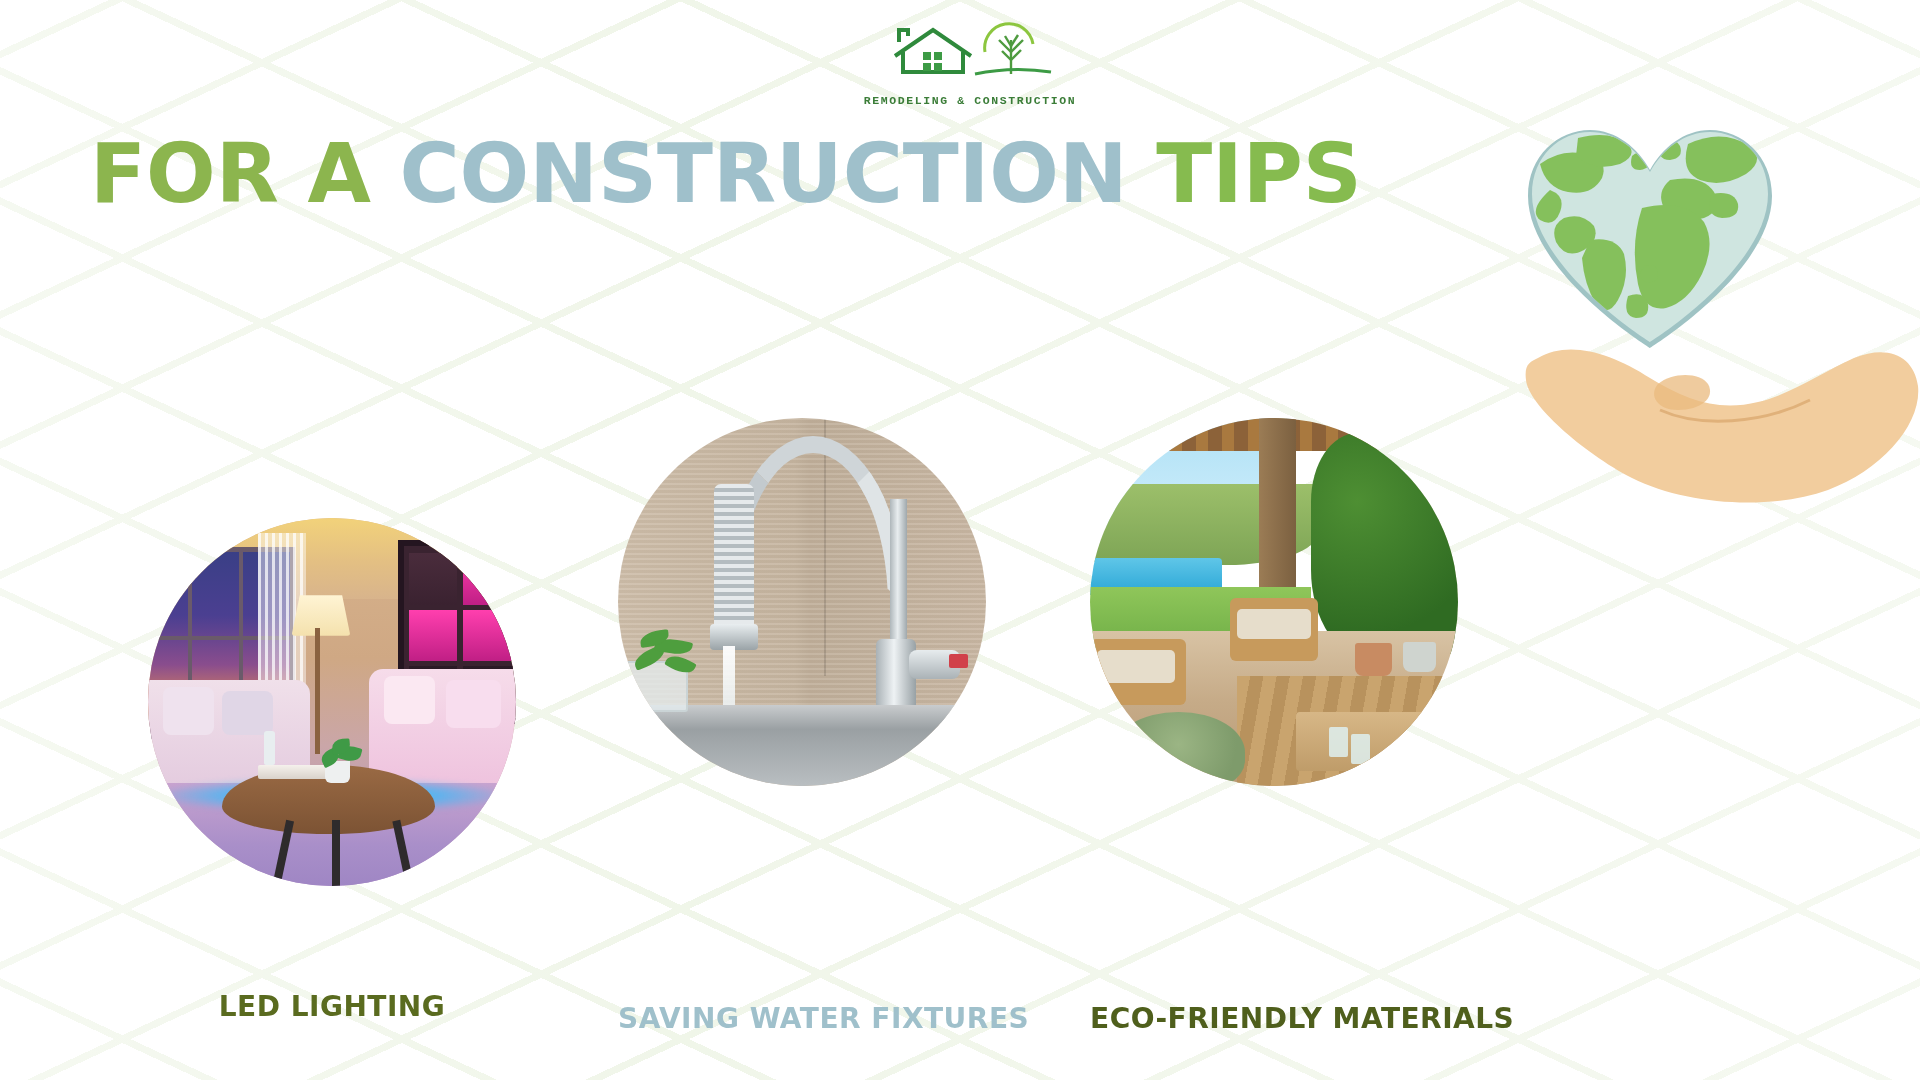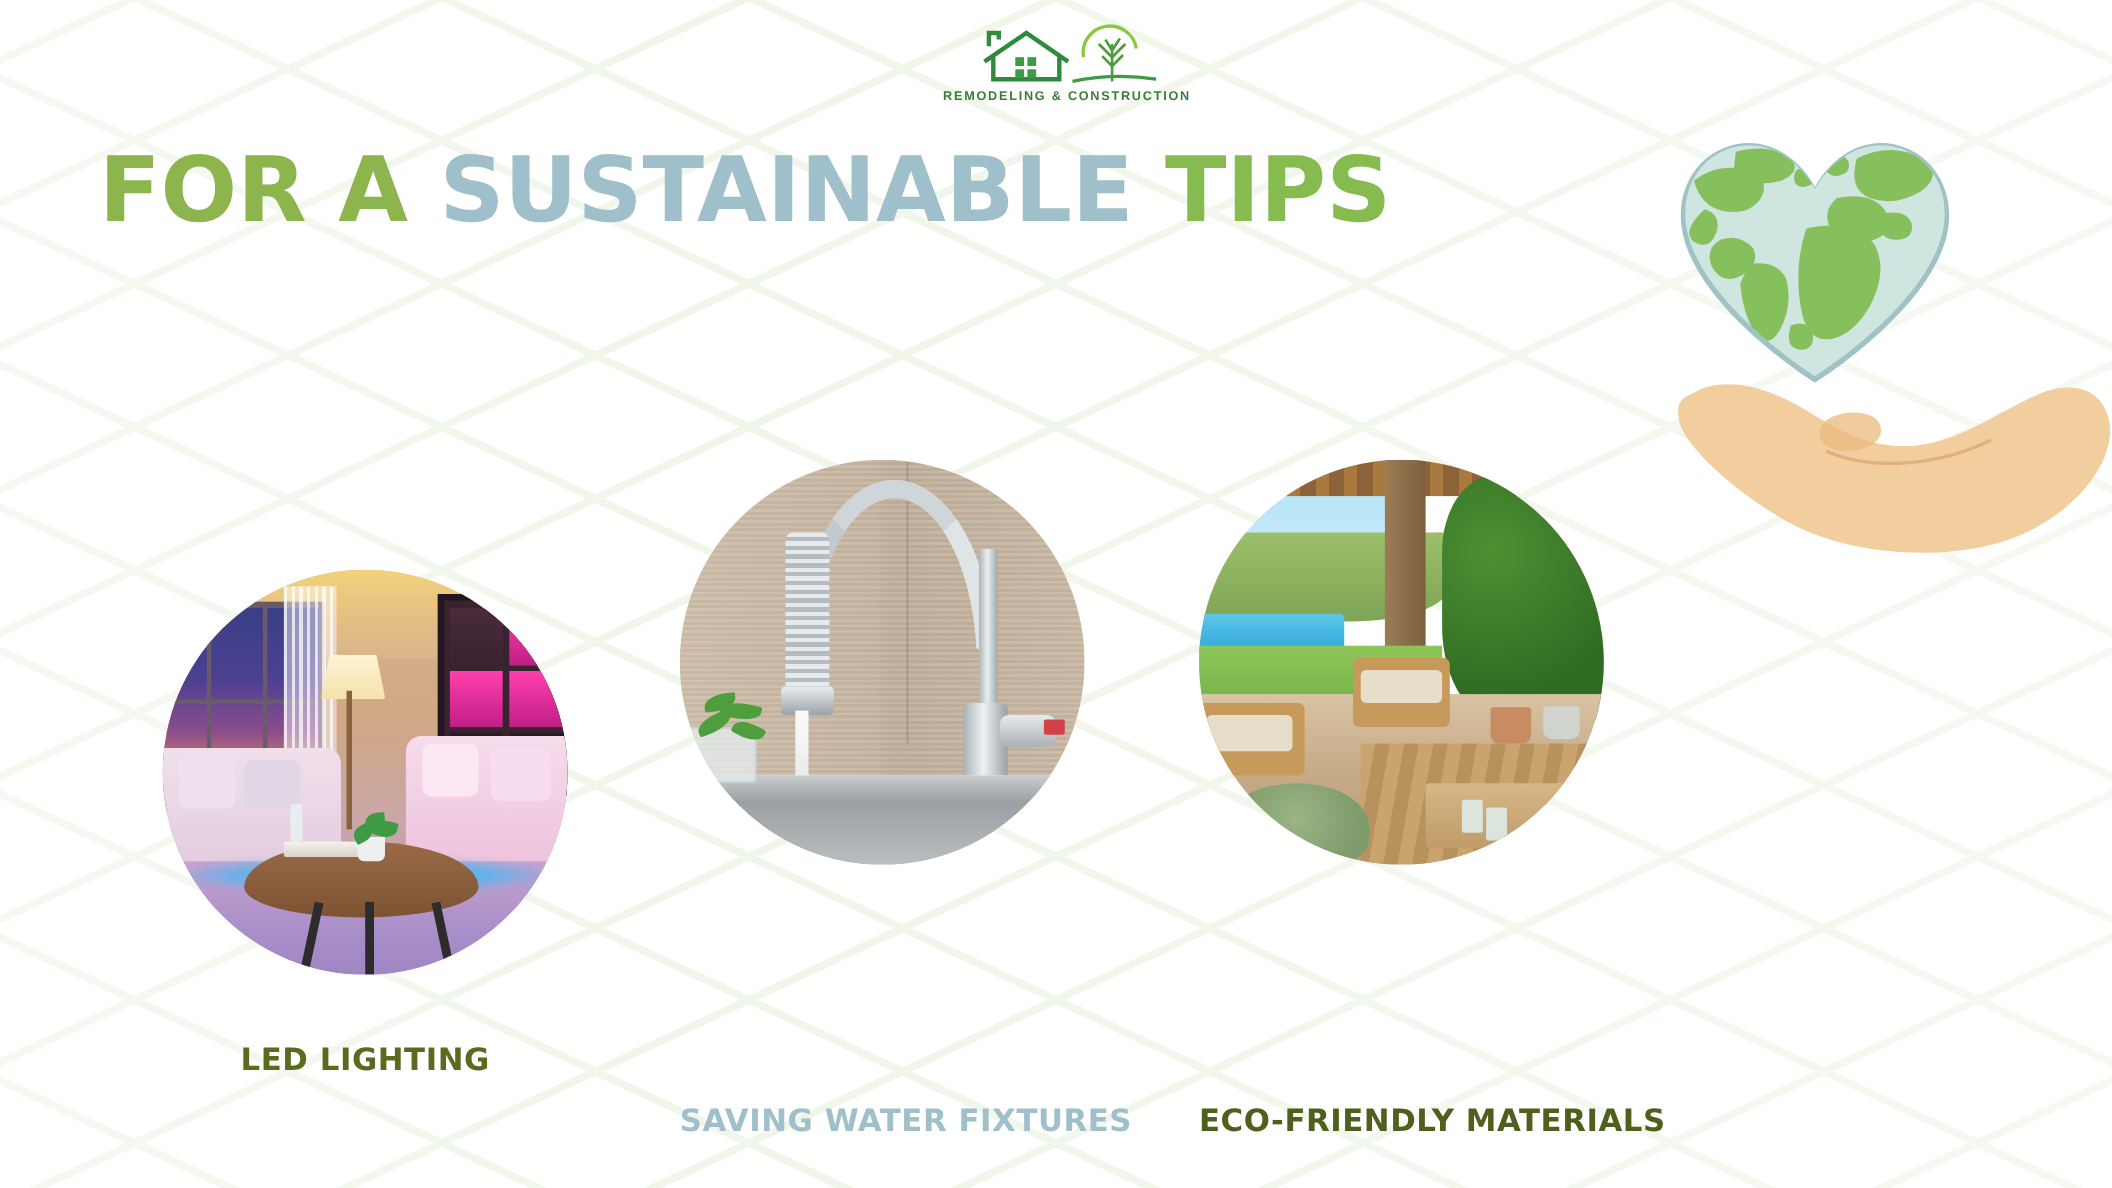--- a/index.html
+++ b/index.html
@@ -43,22 +43,22 @@
   #logo .mark { position:relative; height:60px; width:190px; margin:0 auto; }
   #logo .wordmark {
     font-family:"DejaVu Sans", sans-serif;
     font-size:60px; font-weight:700; letter-spacing:-1px;
     line-height:52px; margin-top:-6px;
   }
   #logo .w-eco  { color:#2d8a3e; }
   #logo .w-star { color:#8cc63f; }
   #logo .tagline {
     font-size:11.5px; font-weight:700; letter-spacing:1.6px;
-    color:#3b7d38; margin-top:0;
-    font-family:Liberation Sans, sans-serif;
+    color:#3b7d38; margin-top:12px;
+    font-family:Liberation Mono, monospace;
   }
 
   
   #headline { position:absolute; left:84px; top:126px; width:1230px; }
   .hl-line {
     font-family:"DejaVu Sans", sans-serif;
     font-weight:700;
     line-height:.92;
     white-space:nowrap;
   }
@@ -191,21 +191,21 @@
   
   .caption {
     position:absolute;
     font-family:"DejaVu Sans", sans-serif;
     font-weight:700;
     font-size:28px;
     letter-spacing:.5px;
     text-align:center;
     white-space:nowrap;
   }
-  #caption-1 { left:148px;  top:947px; width:368px; color:#5a6b1f; }
+  #caption-1 { left:148px;  top:990px; width:368px; color:#5a6b1f; }
   #caption-2 { left:618px;  top:1002px; width:368px; color:#9fc0cb; }
   #caption-3 { left:1090px; top:1002px; width:368px; color:#4f5f1c; }
 </style>
 </head>
 <body>
 
 <div id="bg-pattern"></div>
 <div id="bg-wash"></div>
 
 <div class="stage">
@@ -232,21 +232,21 @@
           <path d="M136 24 L130 14"></path>
             <path d="M136 24 L143 13"></path>
         </g>
         <path d="M100 52 Q138 44 176 50" stroke="#3d9b45" stroke-width="3" fill="none"></path>
       </svg>
     </div>
     <div class="tagline">REMODELING &amp; CONSTRUCTION</div>
   </div>
 
   <div id="headline">
-    <div class="hl-line" id="hl-line2"><span class="c-olive">FOR A</span><span>&nbsp;</span><span class="c-blue">SUSTAINABLE</span><span>&nbsp;</span><span class="c-mid">TIPS</span></div>
+    <div class="hl-line" id="hl-line2"><span class="c-olive">FOR A</span><span>&nbsp;</span><span class="c-blue">CONSTRUCTION</span><span>&nbsp;</span><span class="c-mid">TIPS</span></div>
   </div>
 
   <div id="earth-hand">
     <svg id="earth-heart" viewBox="0 0 260 230">
       <defs>
         <clipPath id="heartClip">
           <path d="M130 222 C130 222 12 148 12 74 C12 36 40 12 70 12 C96 12 118 30 130 52 C142 30 164 12 190 12 C220 12 248 36 248 74 C248 148 130 222 130 222 Z"></path>
         </clipPath>
       </defs>
       <path d="M130 228 C130 228 8 152 8 76 C8 36 38 10 70 10 C96 10 118 28 130 50 C142 28 164 10 190 10 C222 10 252 36 252 76 C252 152 130 228 130 228 Z" fill="#9fc3c4"></path>

